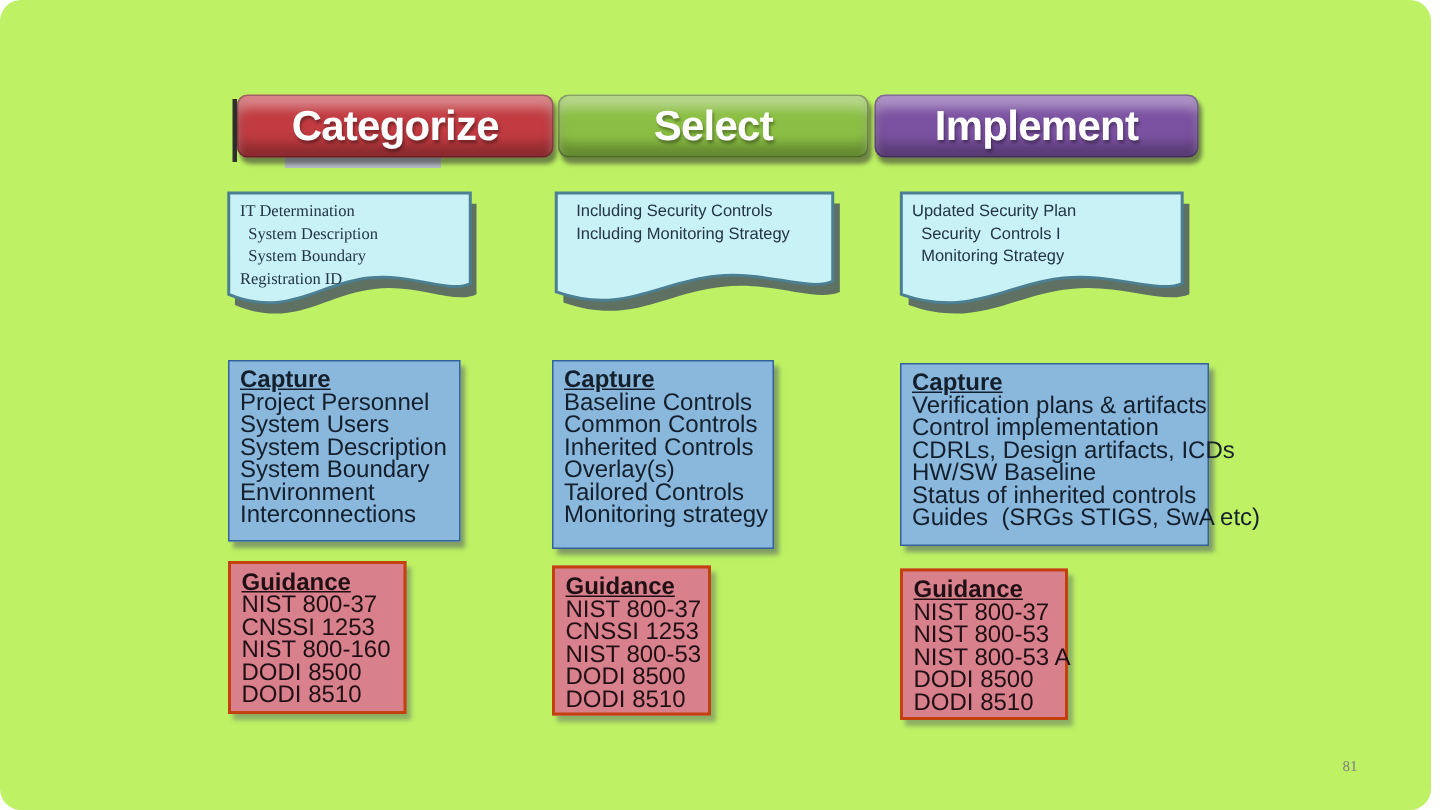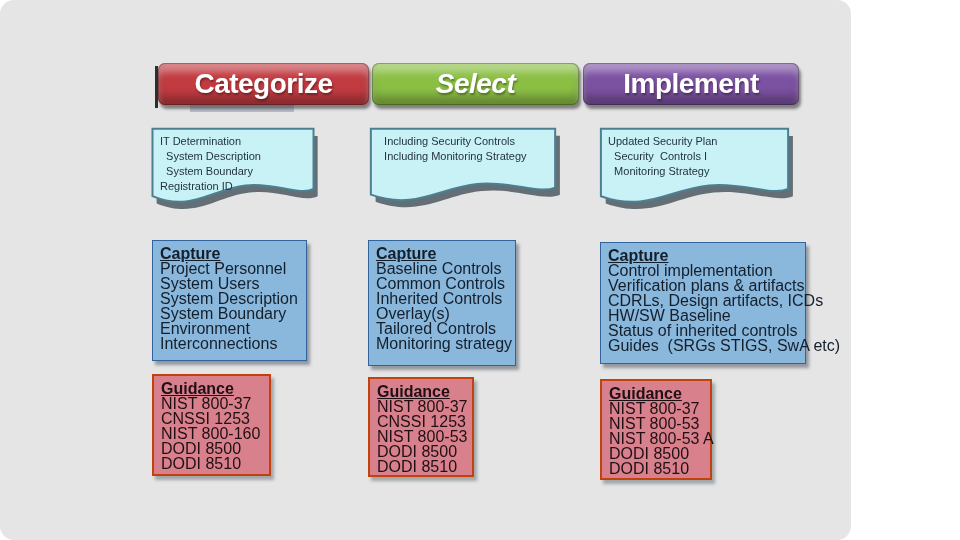--- a/index.html
+++ b/index.html
@@ -1,22 +1,22 @@
 <!DOCTYPE html>
 <html><head>
 <meta charset="utf-8">
 <style>
   * { margin: 0; padding: 0; box-sizing: border-box; }
   html, body { width: 960px; height: 540px; overflow: hidden; background: #ffffff; }
   body { font-family: "Liberation Sans", sans-serif; }
 
   .slide {
     position: relative;
-    width: 851px; height: 540px;
-    background: #e5e5e5;
+    width: 954px; height: 540px;
+    background: #bef264;
     border-radius: 14px;
     overflow: hidden;
   }
 
   .col-group { display: contents; }
 
   
   .banner {
     position: absolute;
     height: 42px;
@@ -27,21 +27,21 @@
     font-weight: bold;
     letter-spacing: -0.5px;
     text-shadow: 1px 2px 2px rgba(0,0,0,0.35);
     box-shadow:
       2px 4px 3px rgba(45,45,45,0.55),
       inset 0 0 0 1px rgba(0,0,0,0.25),
       inset 0 9px 7px rgba(255,255,255,0.38),
       inset 0 -9px 8px rgba(0,0,0,0.28);
   }
   .banner-red    { background: #c13b41; left: 158px; top: 63px; width: 211px; }
-  .banner-green  { background: #8bbf44; left: 372px; top: 63px; width: 207px; font-style: italic; }
+  .banner-green  { background: #8bbf44; left: 372px; top: 63px; width: 207px; }
   .banner-purple { background: #7b51a1; left: 583px; top: 63px; width: 216px; }
 
   .banner-left-edge {
     position: absolute; left: 155px; top: 66px; width: 3px; height: 42px;
     background: #2e2e2e;
   }
   .tab-shadow {
     position: absolute; left: 190px; top: 104px; width: 104px; height: 8px;
     background: #b7bdc7;
   }
@@ -49,21 +49,21 @@
   
   .doc { position: absolute; }
   .doc svg { position: absolute; inset: 0; width: 100%; height: 100%; overflow: visible; }
   .doc-shadow { fill: #4d5a62; opacity: 0.85; }
   .doc-body   { fill: #c9f2f7; stroke: #4b7f91; stroke-width: 2px; }
   .doc-text {
     position: absolute; left: 10px; top: 8px; right: 4px;
     font-size: 11px; line-height: 15px; color: #233442;
   }
   .doc-line { white-space: pre; }
-  .doc-1 { left: 150px; top: 126px; width: 166px; height: 90px; }
+  .doc-1 { left: 150px; top: 126px; width: 166px; height: 90px; font-family: Liberation Serif, serif; }
   .doc-2 { left: 368px; top: 126px; width: 190px; height: 88px; }
   .doc-3 { left: 598px; top: 126px; width: 193px; height: 90px; }
 
   
   .box {
     position: absolute;
     padding: 5px 7px;
     font-size: 16px; line-height: 15px;
   }
   .box-title { font-weight: bold; text-decoration: underline; }
@@ -202,22 +202,22 @@
       <div class="doc-text">
           <div class="doc-line">Updated Security Plan</div>
           <div class="doc-line">  Security  Controls I</div>
           <div class="doc-line">  Monitoring Strategy</div>
         </div>
     </div>
 
     <div class="box bluebox capture-3">
       <div class="box-title">Capture</div>
       <div>
+          <div class="box-line">Verification plans &amp; artifacts</div>
           <div class="box-line">Control implementation</div>
-          <div class="box-line">Verification plans &amp; artifacts</div>
           <div class="box-line">CDRLs, Design artifacts, ICDs</div>
           <div class="box-line">HW/SW Baseline</div>
           <div class="box-line">Status of inherited controls</div>
           <div class="box-line">Guides  (SRGs STIGS, SwA etc)</div>
         </div>
     </div>
 
     <div class="box pinkbox guidance-3">
       <div class="box-title">Guidance</div>
       <div>

